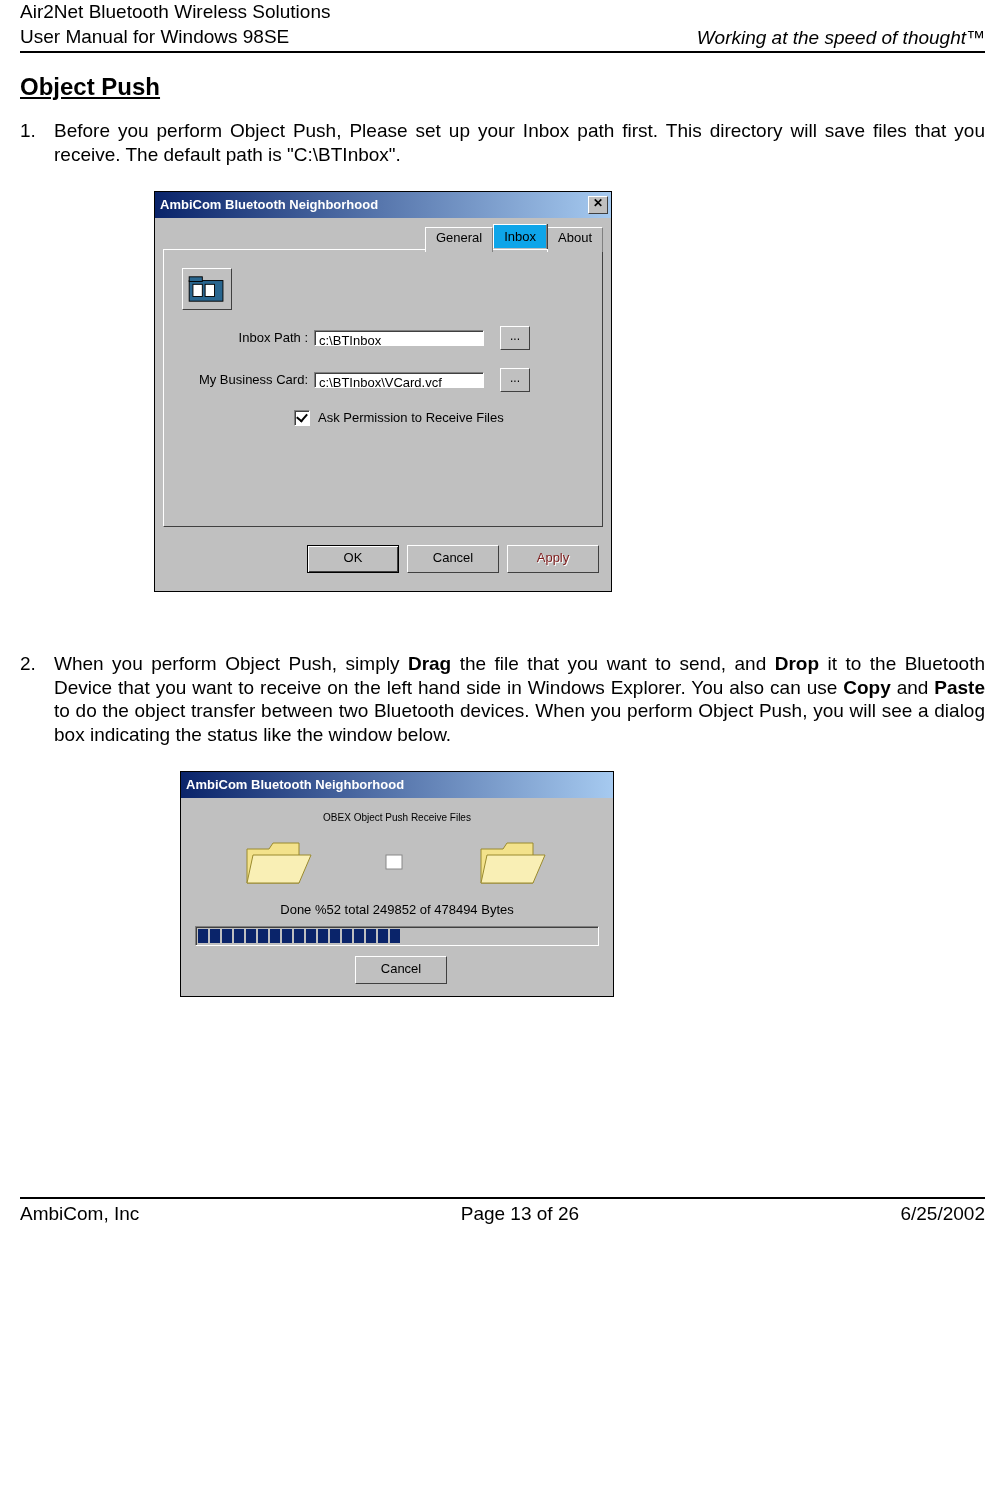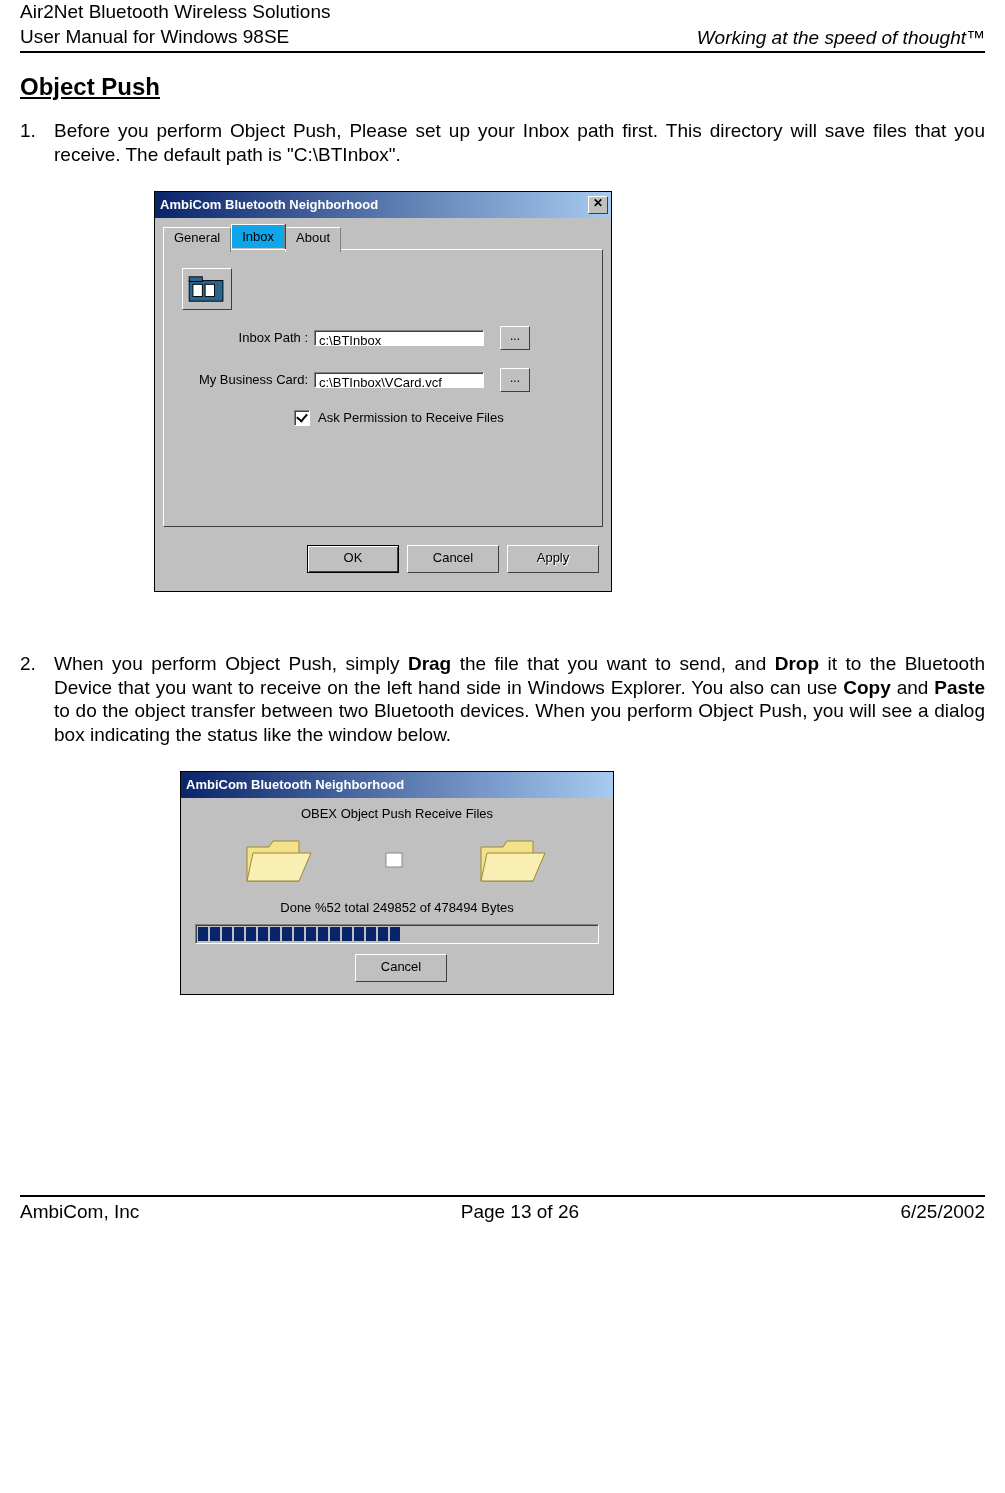--- a/index.html
+++ b/index.html
@@ -101,20 +101,21 @@
     color: #000;
     font-size: 12px;
   }
   .tab-area {
     padding: 6px 8px 8px 8px;
   }
   .tabs {
     display: flex;
     position: relative;
     z-index: 2;
+    justify-content: flex-end;
   }
   .tab {
     border-top: 1px solid #fff;
     border-left: 1px solid #fff;
     border-right: 1px solid #808080;
     background: #c0c0c0;
     padding: 3px 10px 3px 10px;
     font-size: 13px;
     position: relative;
     top: 1px;
@@ -240,31 +241,32 @@
     border-bottom: 1px solid #404040;
     text-align: center;
     line-height: 24px;
     font-size: 13px;
     margin-left: 8px;
   }
   .win-btn.default {
     border: 1px solid #000;
     box-shadow: inset 1px 1px 0 #fff, inset -1px -1px 0 #404040;
   }
-  .win-btn.disabled { color: #000000; text-shadow: 1px 1px 0 #fff; }
+  .win-btn.disabled { color: #7f1d1d; text-shadow: 1px 1px 0 #fff; }
 
   
   .win.d2 { width: 432px; }
   .d2-body {
     padding: 8px 14px 12px 14px;
     text-align: center;
   }
   .d2-subtitle {
-    font-size: 13px;
+    font-size: 10px;
     margin-bottom: 12px;
+    margin-top: 6px;
   }
   .folder-row {
     display: flex;
     justify-content: space-between;
     align-items: center;
     padding: 0 50px 10px 50px;
   }
   .folder-svg { width: 70px; height: 56px; }
   .flypaper {
     width: 26px; height: 20px;

